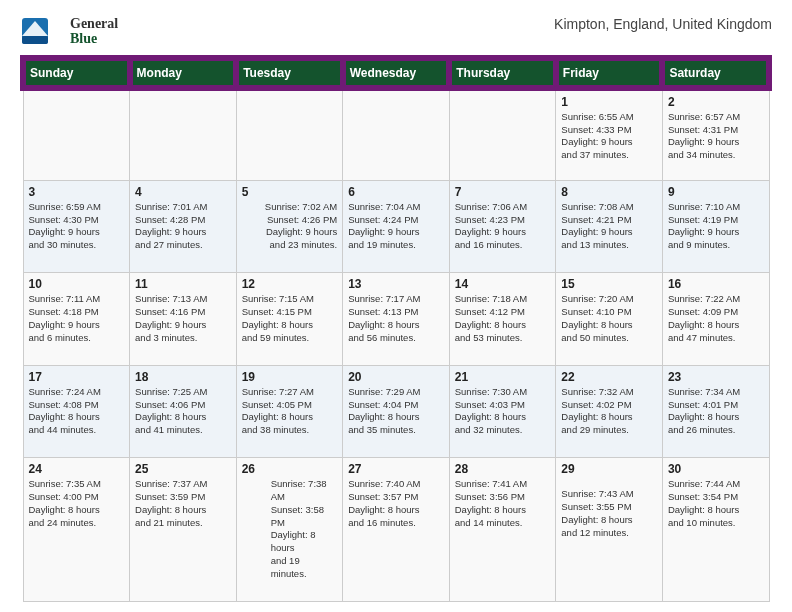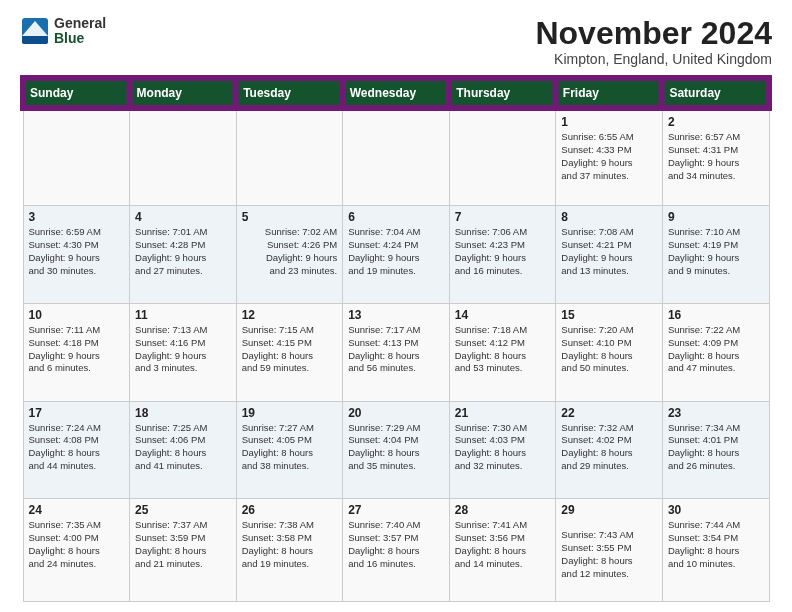--- a/index.html
+++ b/index.html
@@ -19,21 +19,22 @@
     }
     .header-row {
       display: flex;
       align-items: flex-start;
       justify-content: space-between;
       margin-bottom: 8px;
     }
     .logo {
       display: flex;
       align-items: center;
-      gap: 4px;
+      gap: 20px;
+      font-family: Liberation Serif, serif;
     }
     .logo-text {
       display: flex;
       flex-direction: column;
       line-height: 1.1;
     }
     .logo-general {
       font-size: 14px;
       font-weight: bold;
       color: #333;
@@ -115,21 +116,20 @@
         <rect x="2" y="2" width="26" height="26" rx="3" fill="#1a6faf"></rect>
         <polygon points="15,5 28,20 2,20" fill="white" opacity="0.9"></polygon>
         <rect x="2" y="20" width="26" height="8" rx="2" fill="#0d4f8a"></rect>
       </svg>
       <div class="logo-text">
         <span class="logo-general">General</span>
         <span class="logo-blue">Blue</span>
       </div>
     </div>
     <div class="title-section">
-      <div class="month-title">November 2024</div>
       <div class="location">Kimpton, England, United Kingdom</div>
     </div>
   </div>
 
   <table class="calendar">
     <thead>
       <tr>
       <th>Sunday</th>
           <th>Monday</th>
           <th>Tuesday</th>
@@ -324,21 +324,21 @@
           </td>
           <td>
             <span class="day-number">25</span>
             <div class="day-info" style="white-space: pre-line;">Sunrise: 7:37 AM
 Sunset: 3:59 PM
 Daylight: 8 hours
 and 21 minutes.</div>
           </td>
           <td>
             <span class="day-number">26</span>
-            <div class="day-info" style="white-space: pre-line;">Sunrise: 7:38 AM
+            <div class="day-info" style="white-space: pre-line; margin-left: 29px;">Sunrise: 7:38 AM
 Sunset: 3:58 PM
 Daylight: 8 hours
 and 19 minutes.</div>
           </td>
           <td>
             <span class="day-number">27</span>
             <div class="day-info" style="white-space: pre-line;">Sunrise: 7:40 AM
 Sunset: 3:57 PM
 Daylight: 8 hours
 and 16 minutes.</div>

